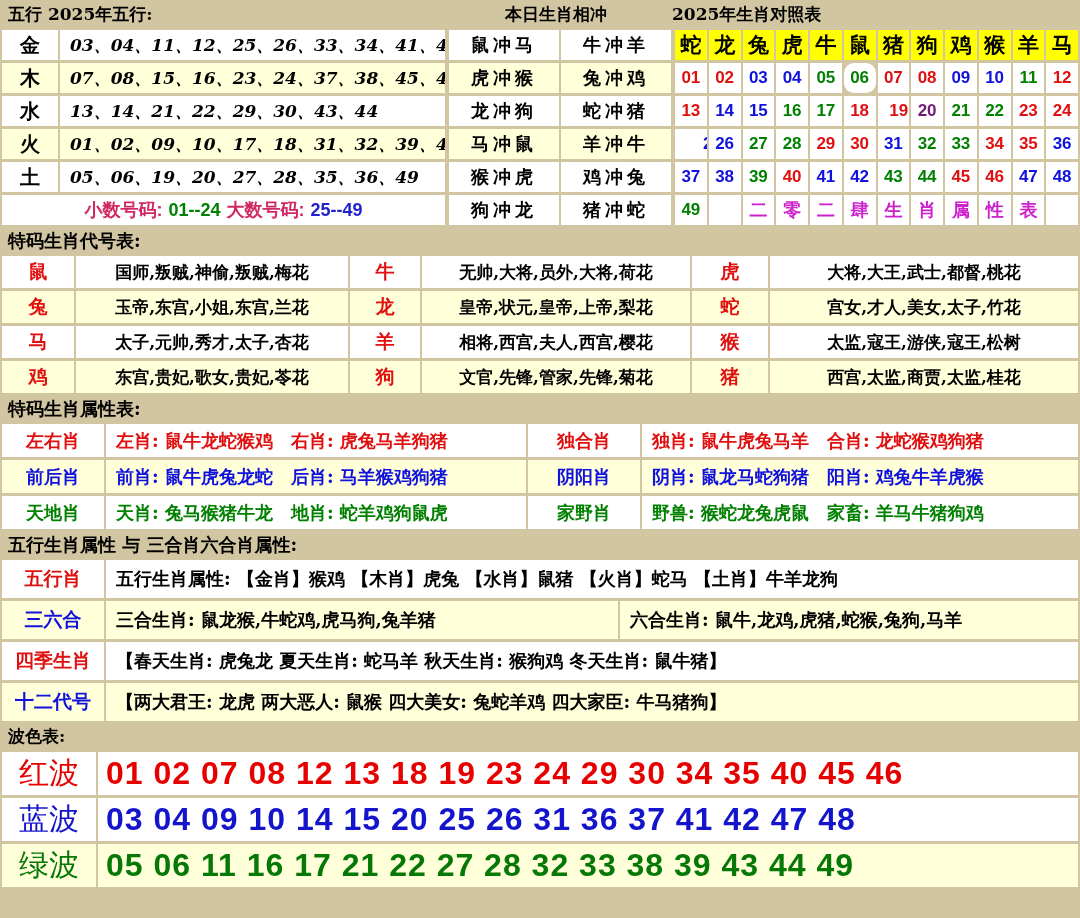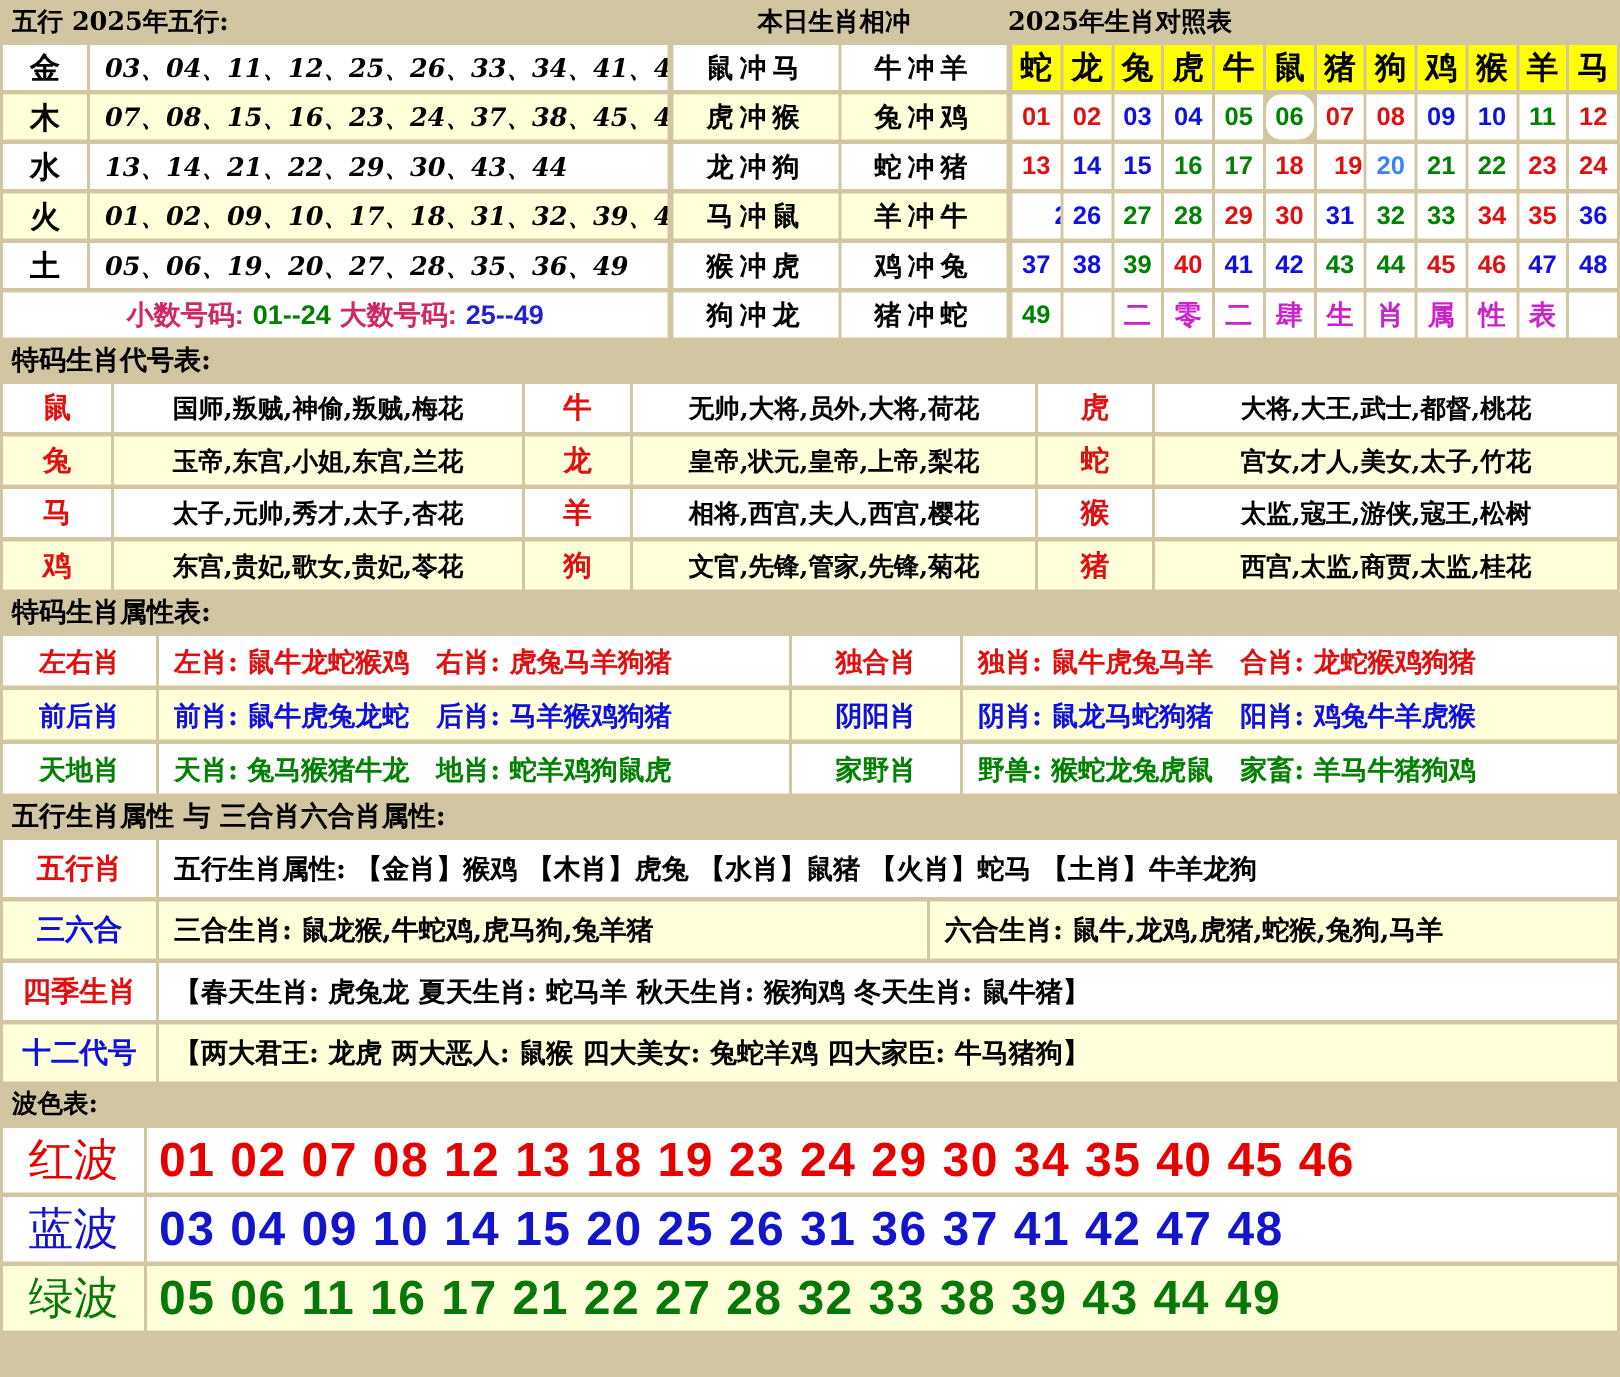--- a/index.html
+++ b/index.html
@@ -169,21 +169,21 @@
           <td class="zn-cell" style="color: rgb(224, 16, 16);">12</td>
         </tr>
         <tr>
           <td class="zn-cell" style="color: rgb(224, 16, 16);">13</td>
           <td class="zn-cell" style="color: rgb(17, 17, 221);">14</td>
           <td class="zn-cell" style="color: rgb(17, 17, 221);">15</td>
           <td class="zn-cell" style="color: rgb(1, 128, 1);">16</td>
           <td class="zn-cell" style="color: rgb(1, 128, 1);">17</td>
           <td class="zn-cell" style="color: rgb(224, 16, 16);">18</td>
           <td class="zn-cell" style="color: rgb(224, 16, 16); text-align: right;">19</td>
-          <td class="zn-cell" style="color: #3b82f6;">20</td>
+          <td class="zn-cell" style="color: #701a75;">20</td>
           <td class="zn-cell" style="color: rgb(1, 128, 1);">21</td>
           <td class="zn-cell" style="color: rgb(1, 128, 1);">22</td>
           <td class="zn-cell" style="color: rgb(224, 16, 16);">23</td>
           <td class="zn-cell" style="color: rgb(224, 16, 16);">24</td>
         </tr>
         <tr>
           <td class="zn-cell" style="color: rgb(17, 17, 221); padding-left: 28px;">25</td>
           <td class="zn-cell" style="color: rgb(17, 17, 221);">26</td>
           <td class="zn-cell" style="color: rgb(1, 128, 1);">27</td>
           <td class="zn-cell" style="color: rgb(1, 128, 1);">28</td>

